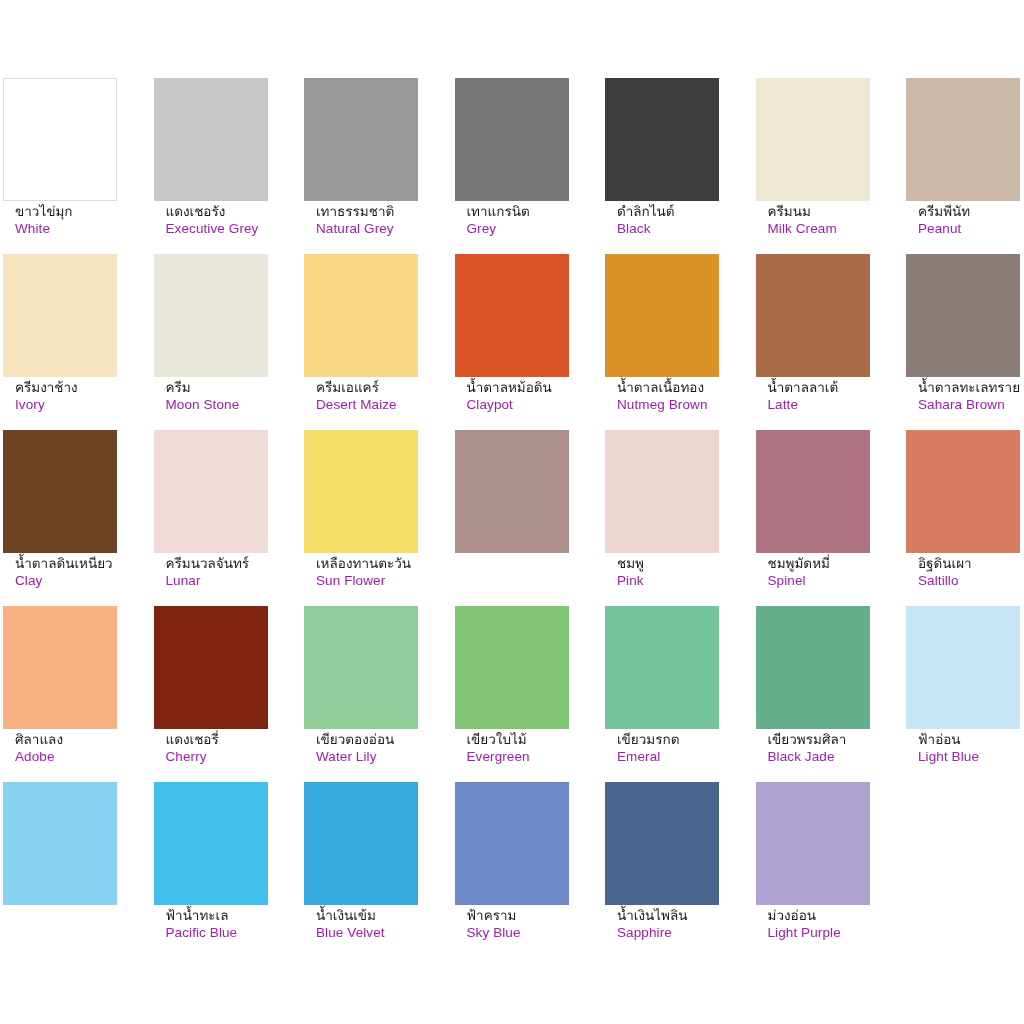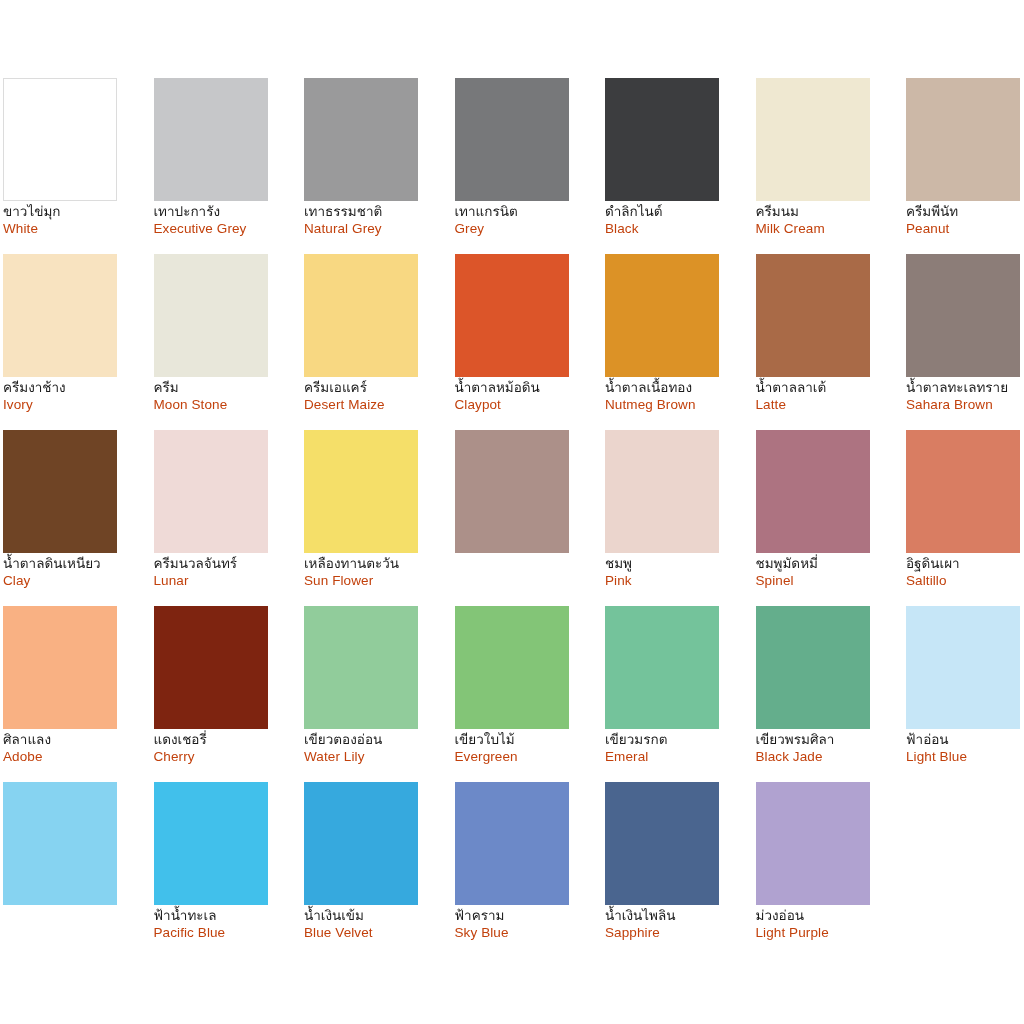--- a/index.html
+++ b/index.html
@@ -35,55 +35,55 @@
   .swatch-chip {
     width: 114px;
     height: 123px;
     box-sizing: border-box;
   }
   .swatch-chip.bordered {
     border: 1px solid #dcdcdc;
   }
   .swatch-labels {
     position: absolute;
-    left: 0;
+    left: 12px;
     top: 126px;
     width: 146px;
   }
   .label-th {
     font-size: 13.5px;
     line-height: 16.5px;
     color: #1b1b1b;
     letter-spacing: 0px;
     white-space: nowrap;
   }
   .label-en {
     font-size: 13.5px;
     line-height: 16.5px;
-    color: #c2410c;
+    color: #a21caf;
     letter-spacing: 0.1px;
     white-space: nowrap;
   }
 </style>
 </head>
 <body>
 
 <div id="chart">
   <div class="palette-grid" id="grid">
       <div class="swatch-cell">
         <div class="swatch-chip bordered" style="background: rgb(255, 255, 255);"></div>
         <div class="swatch-labels">
           <div class="label-th">ขาวไข่มุก</div>
           <div class="label-en">White</div>
         </div>
       </div>
       <div class="swatch-cell">
         <div class="swatch-chip" style="background: rgb(198, 199, 201);"></div>
         <div class="swatch-labels">
-          <div class="label-th">เทาปะการัง</div>
+          <div class="label-th">แดงเชอรัง</div>
           <div class="label-en">Executive Grey</div>
         </div>
       </div>
       <div class="swatch-cell">
         <div class="swatch-chip" style="background: rgb(154, 154, 155);"></div>
         <div class="swatch-labels">
           <div class="label-th">เทาธรรมชาติ</div>
           <div class="label-en">Natural Grey</div>
         </div>
       </div>

